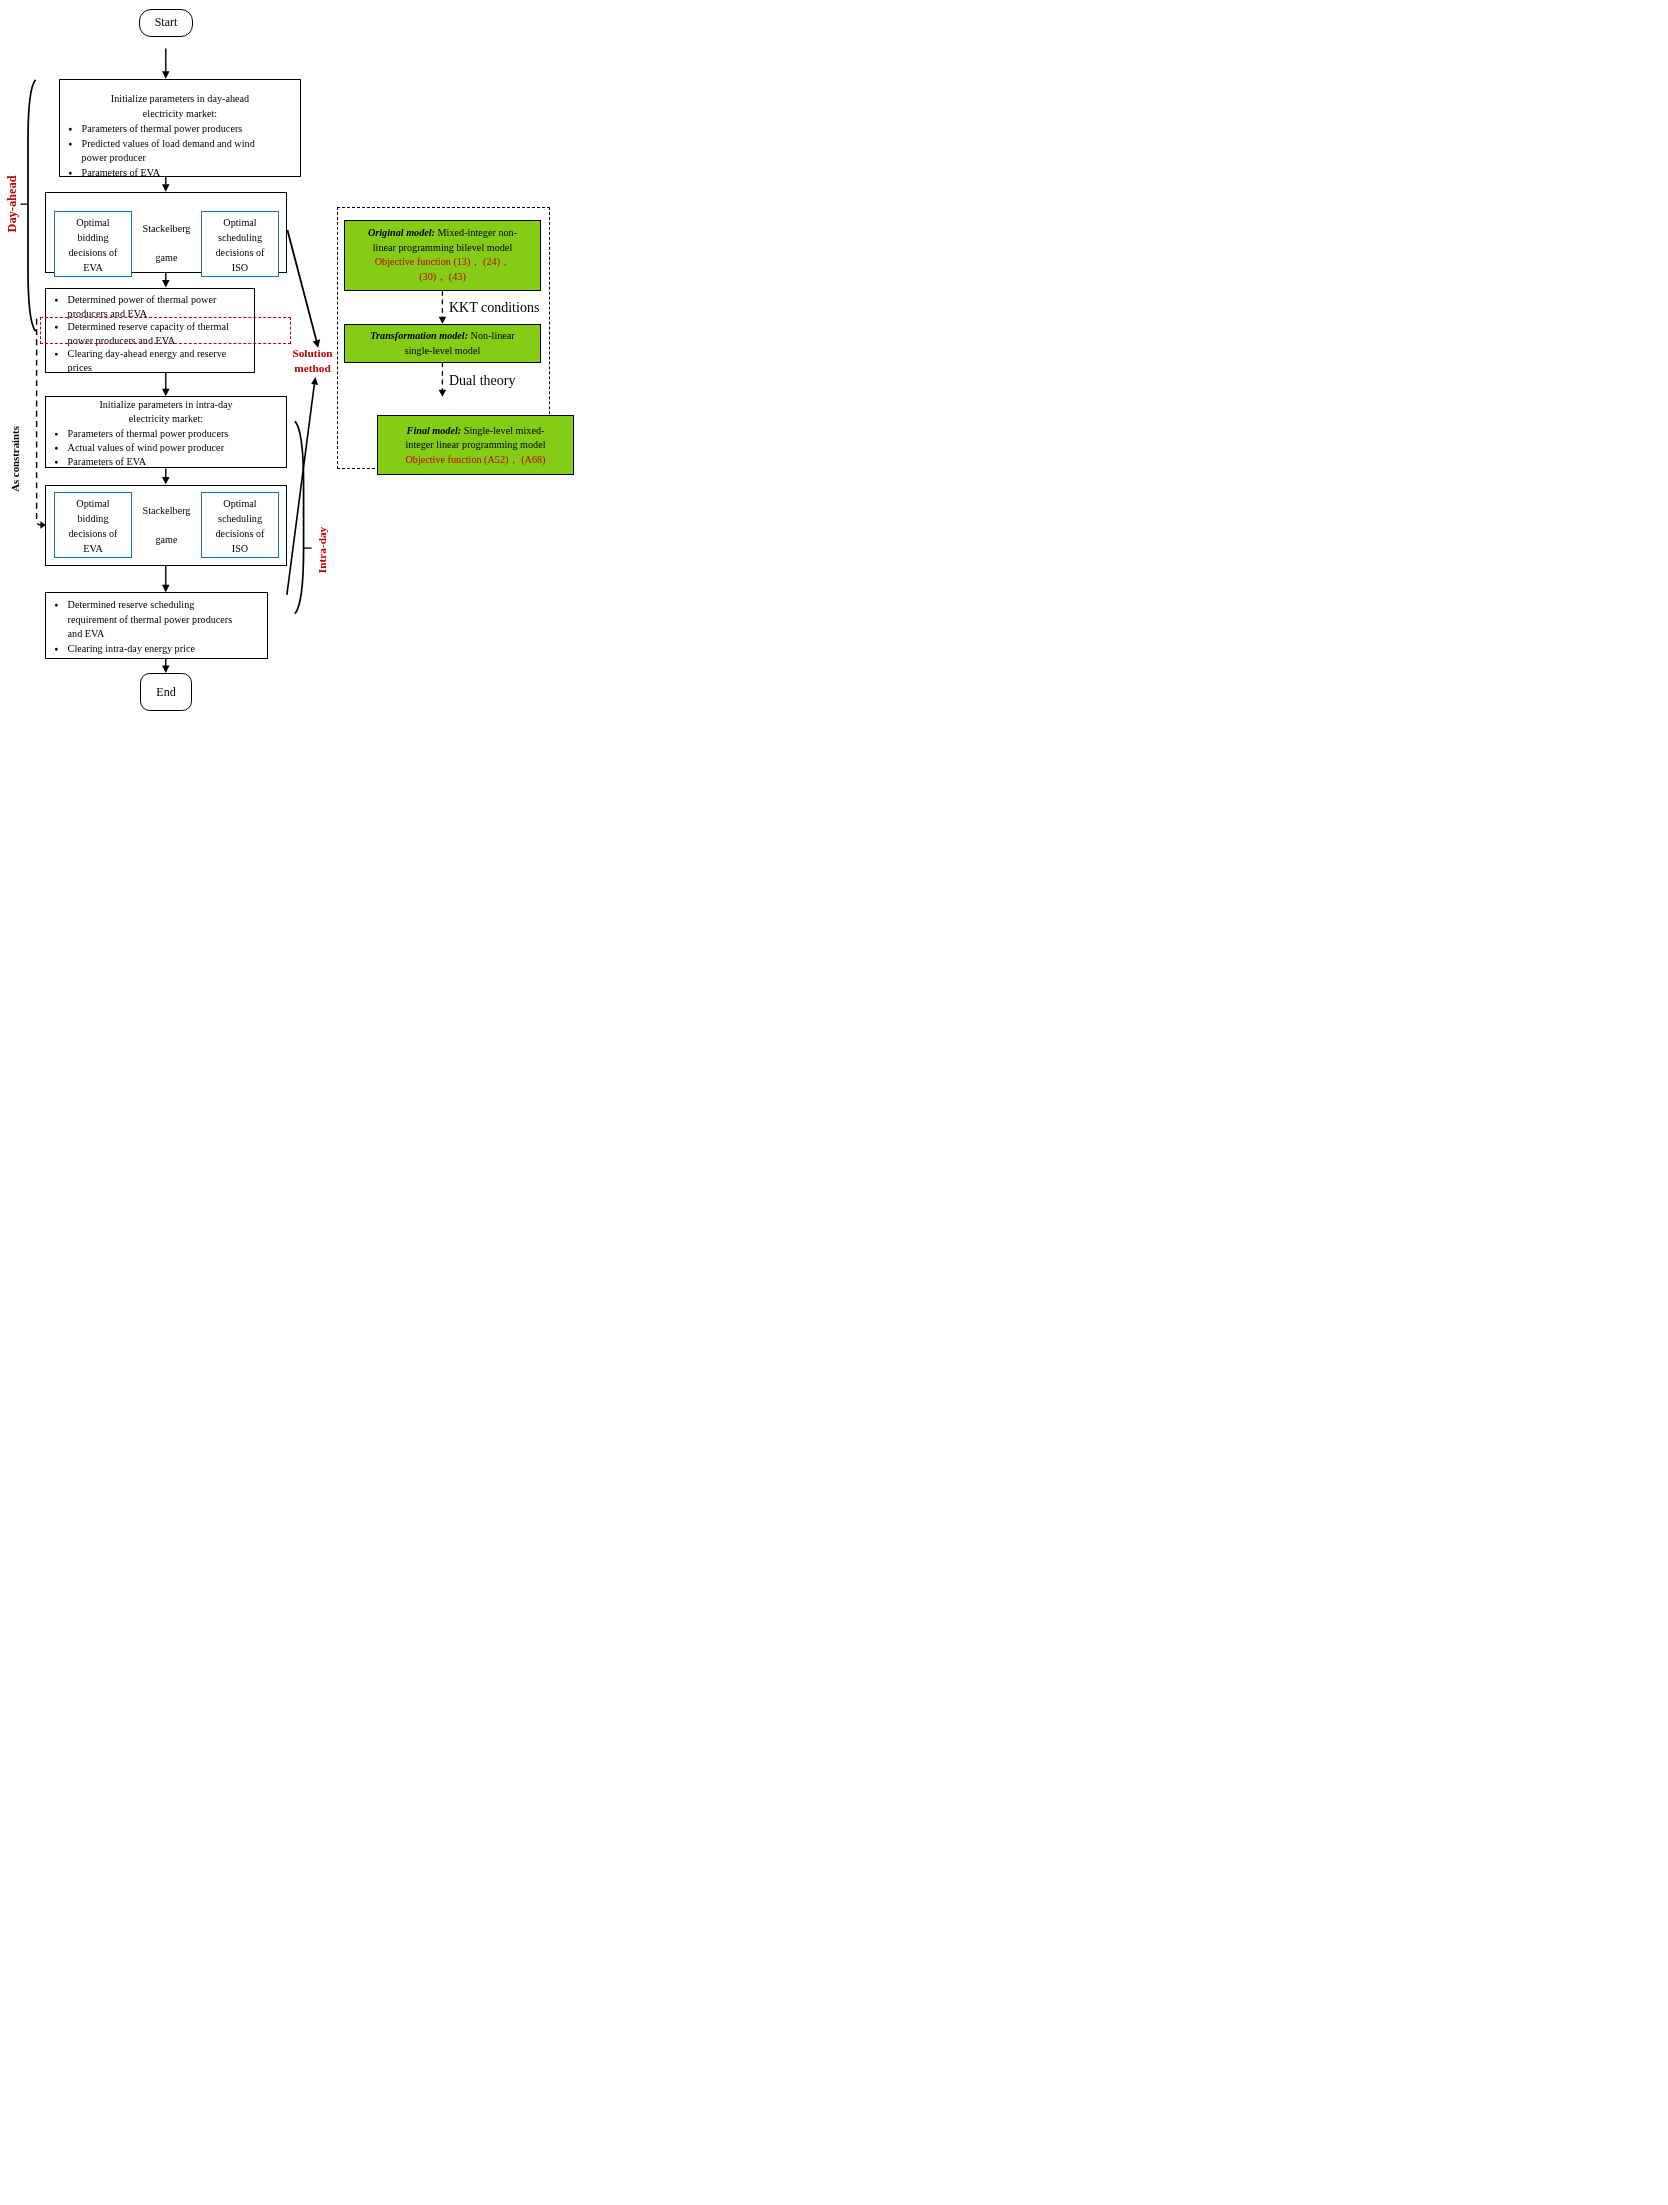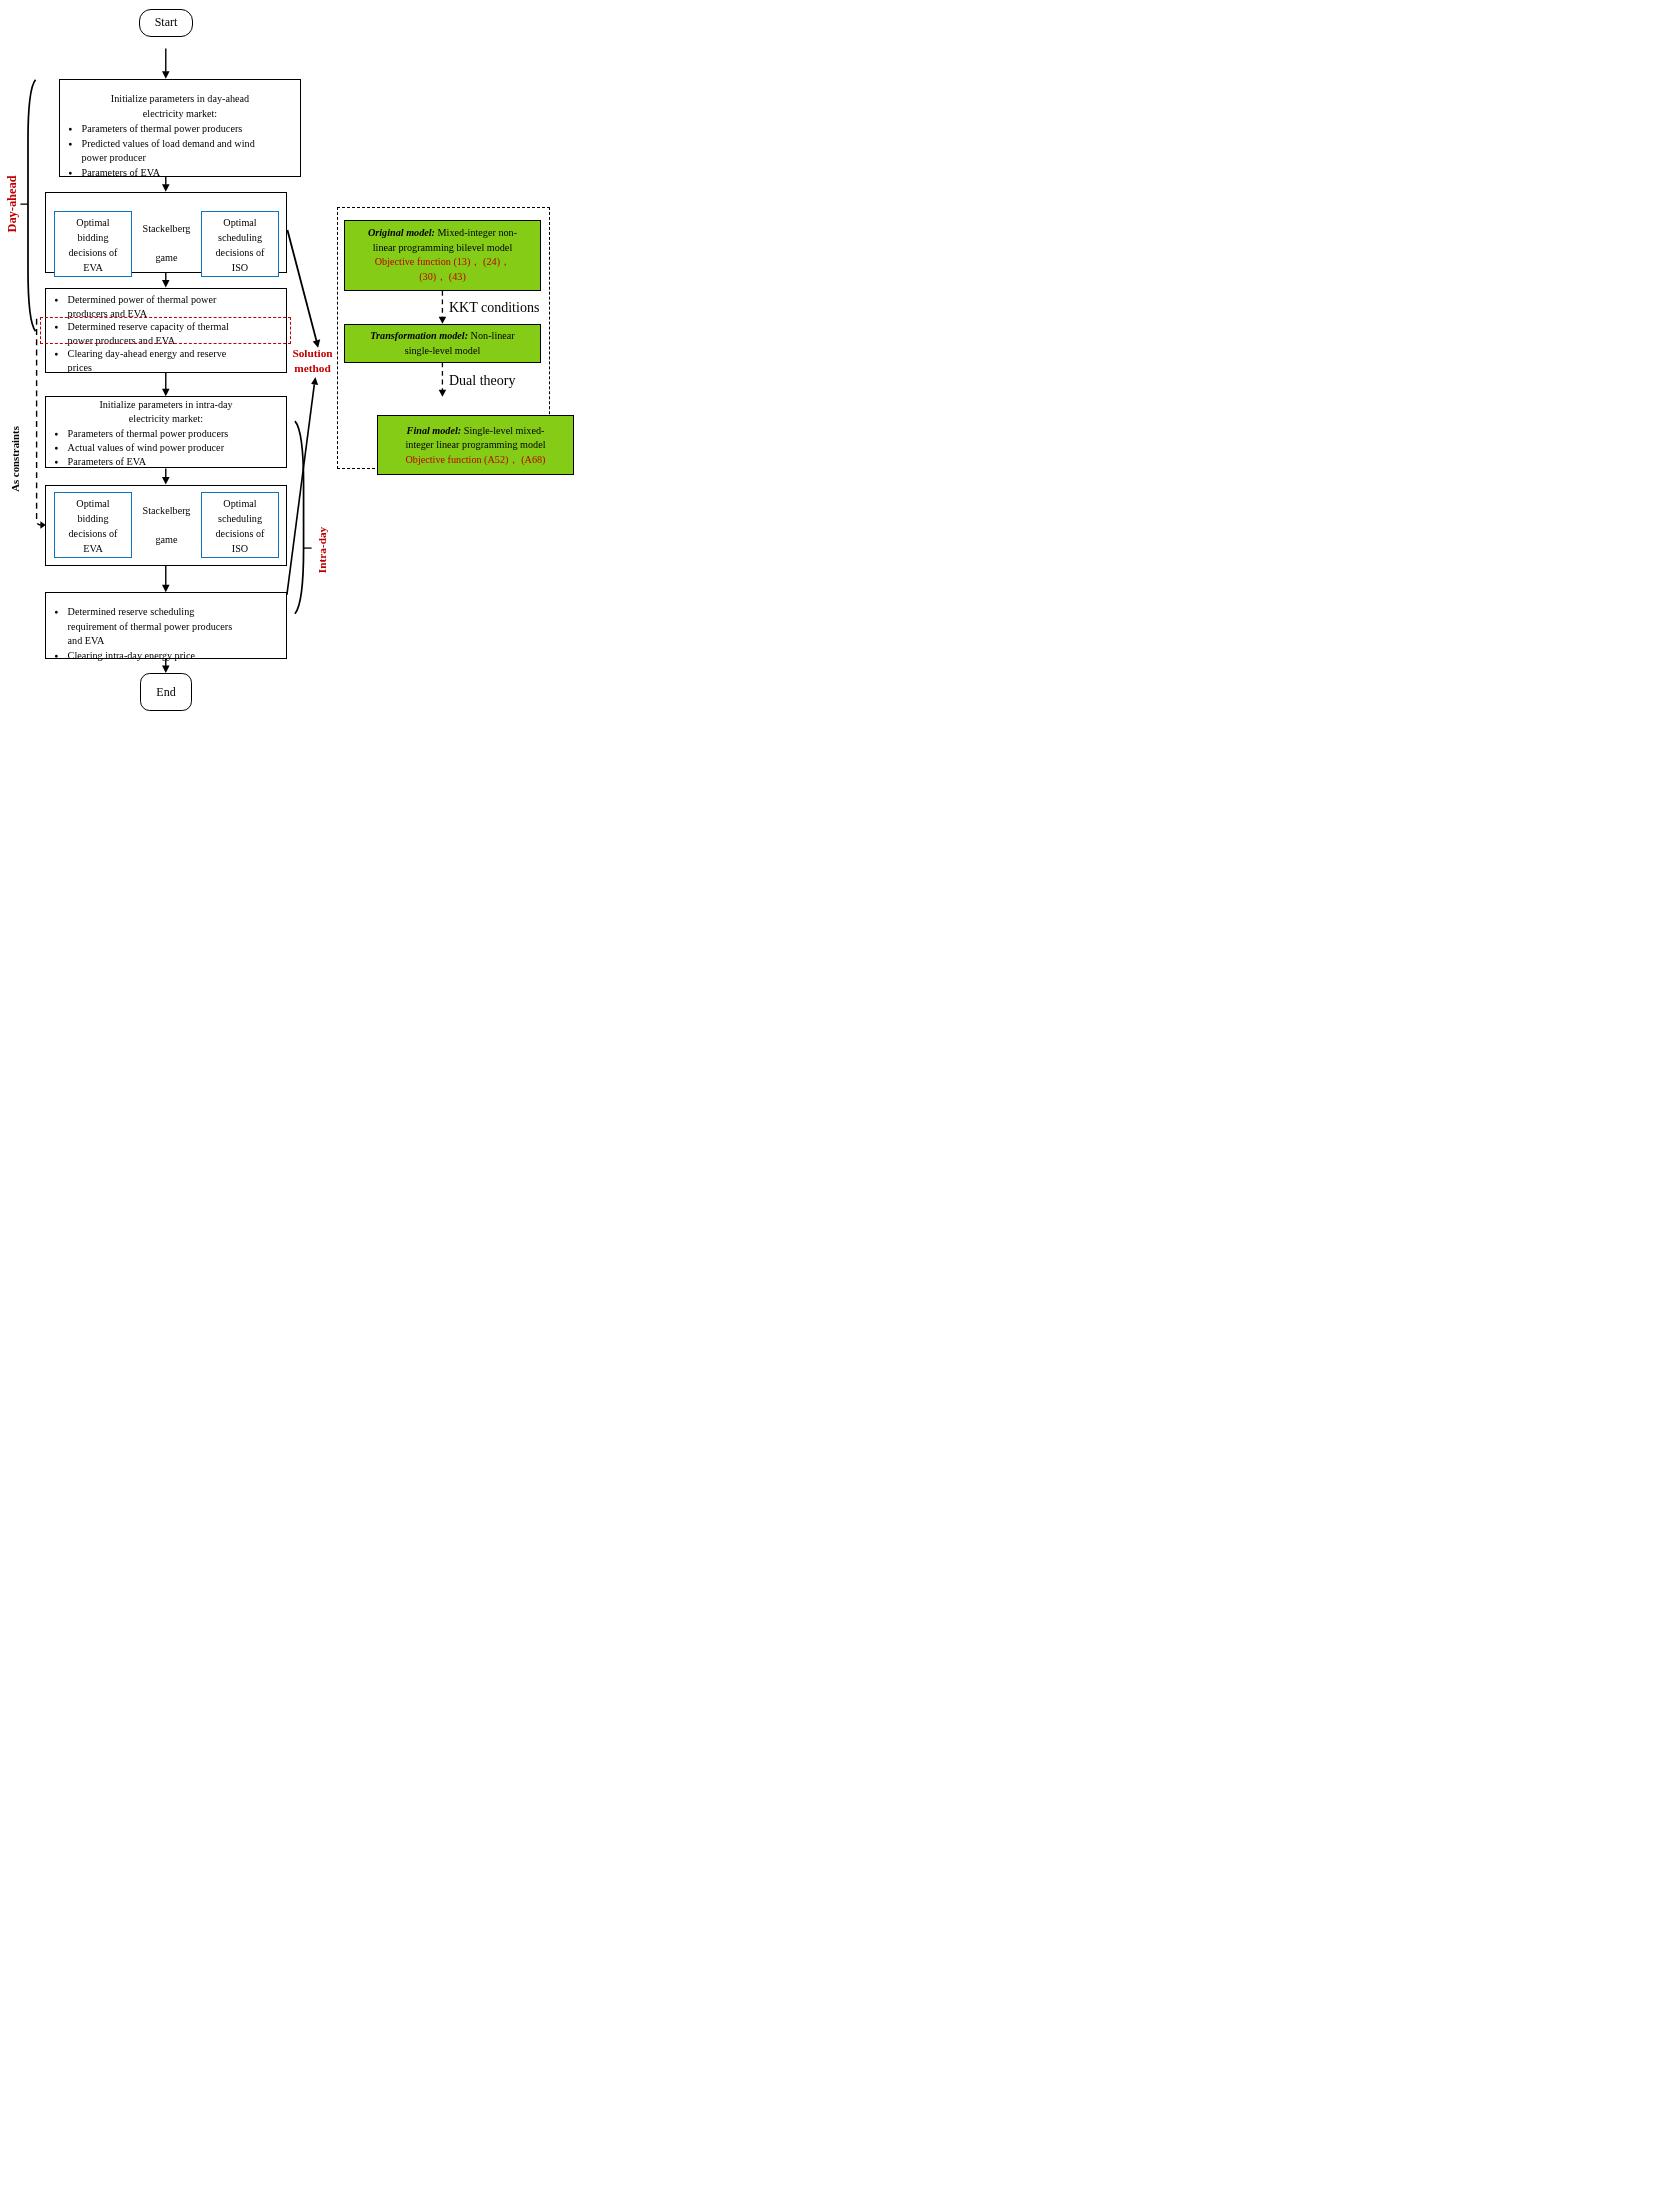--- a/index.html
+++ b/index.html
@@ -125,21 +125,21 @@
   </div>
   <div class="bluebox" style="left:201px;top:211px;width:78px;height:66px;">
     <div>Optimal</div>
     <div>scheduling</div>
     <div>decisions of</div>
     <div>ISO</div>
   </div>
   <div class="gamelabel" style="left:134px;top:223px;width:65px;">Stackelberg</div>
   <div class="gamelabel" style="left:134px;top:252px;width:65px;">game</div>
 
-  <div class="node box" style="left:45px;top:288px;width:242px;height:85px;padding-top:3.2px;">
+  <div class="node box" style="left:45px;top:288px;width:210px;height:85px;padding-top:3.2px;">
     <div class="bullets">
       <div class="brow">
         <span class="bmark">●</span>
         <div class="btxt">
           <div>Determined power of thermal power</div>
           <div>producers and EVA</div>
         </div>
       </div>
       <div class="brow">
         <span class="bmark">●</span>
@@ -194,21 +194,21 @@
   </div>
   <div class="bluebox" style="left:201px;top:492px;width:78px;height:66px;">
     <div>Optimal</div>
     <div>scheduling</div>
     <div>decisions of</div>
     <div>ISO</div>
   </div>
   <div class="gamelabel" style="left:134px;top:505px;width:65px;">Stackelberg</div>
   <div class="gamelabel" style="left:134px;top:534px;width:65px;">game</div>
 
-  <div class="node box" style="left:45px;top:592px;width:242px;height:67px;padding-top:11px;">
+  <div class="node box" style="left:45px;top:592px;width:223px;height:67px;padding-top:4px;">
     <div class="bullets b27">
       <div class="brow">
         <span class="bmark">●</span>
         <div class="btxt">
           <div>Determined reserve scheduling</div>
           <div>requirement of thermal power producers</div>
           <div>and EVA</div>
         </div>
       </div>
       <div class="brow">

